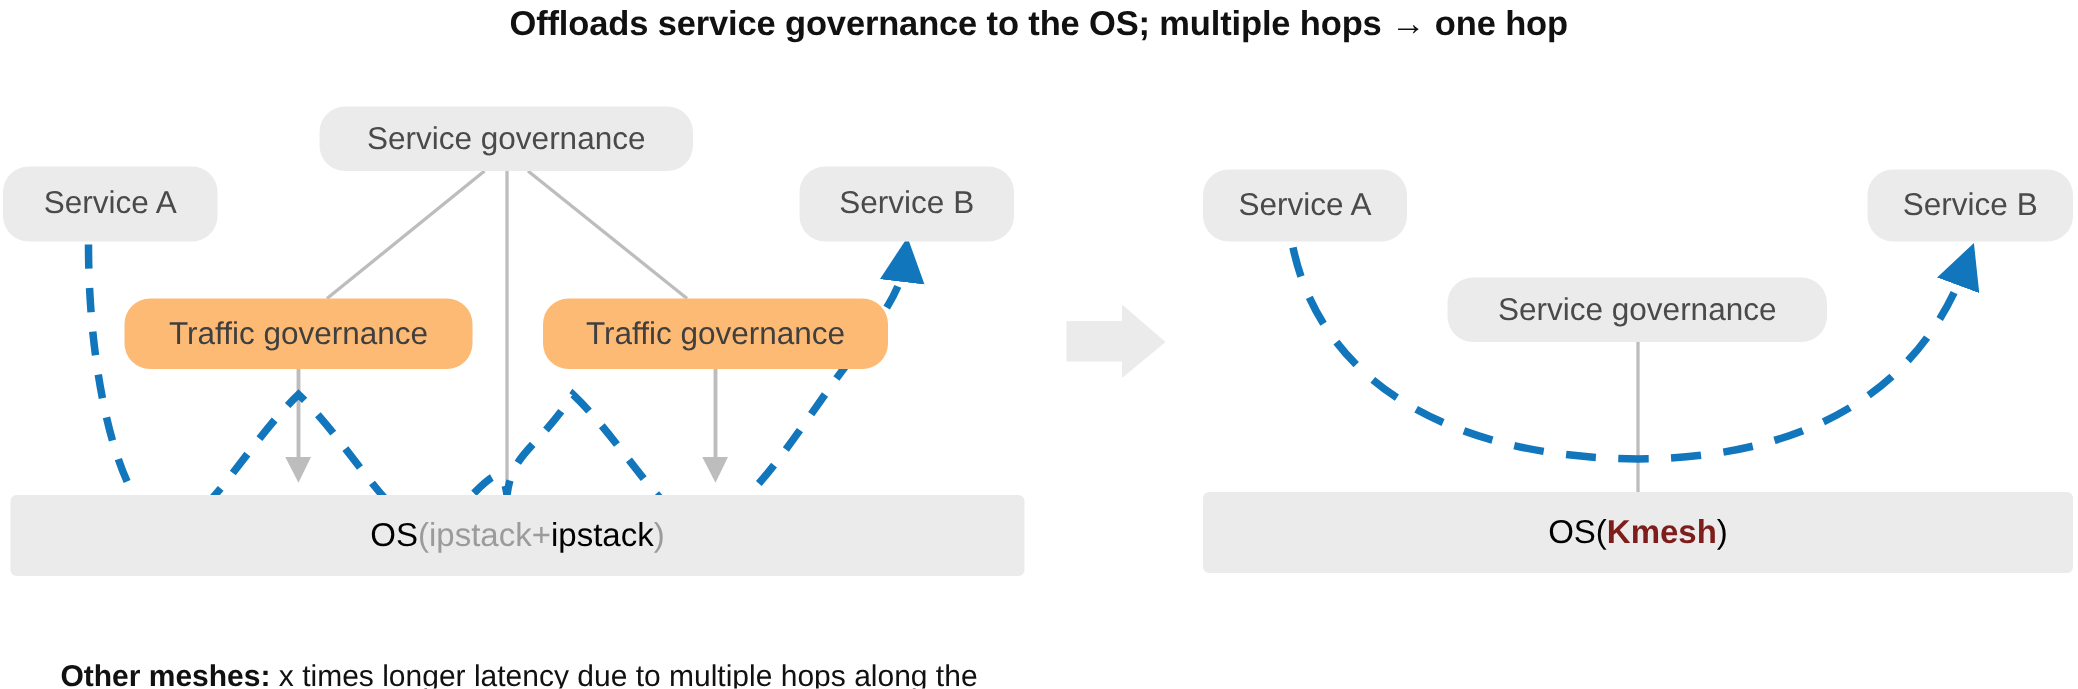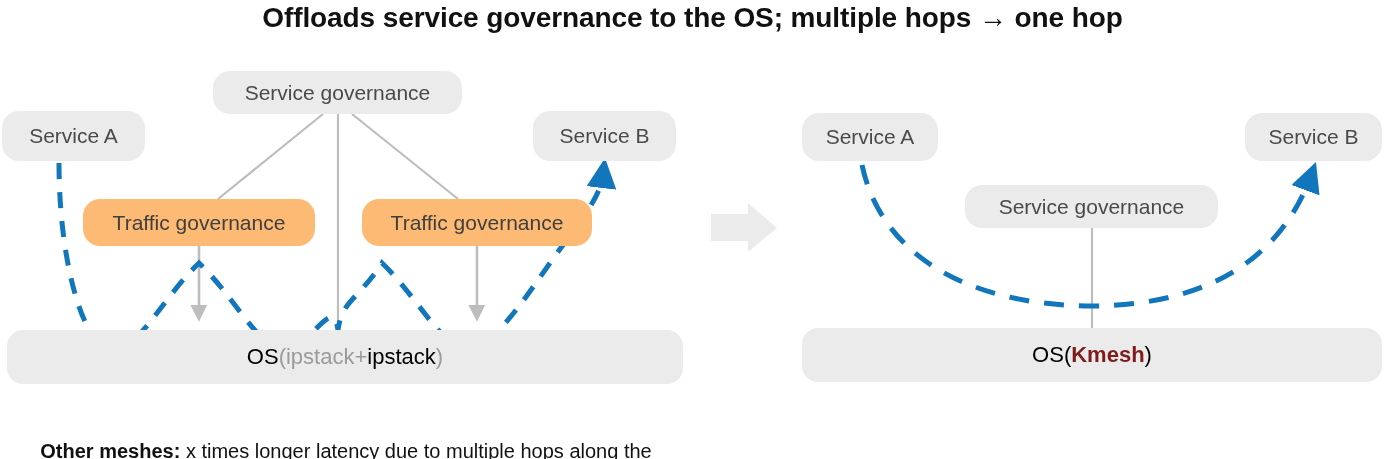--- a/index.html
+++ b/index.html
@@ -6,38 +6,38 @@
   body{
     width:1385px;height:459px;position:relative;overflow:hidden;
     font-family:"Liberation Sans","DejaVu Sans",sans-serif;
     -webkit-font-smoothing:antialiased;
   }
   #stage{position:absolute;left:0;top:0;width:1385px;height:459px;}
 
   
   .title{
     position:absolute;left:0;top:2px;width:1385px;
-    text-align:center;font-size:28px;font-weight:bold;color:#111111;
+    text-align:center;font-size:23px;font-weight:bold;color:#111111;
     letter-spacing:-0.1px;white-space:nowrap;
   }
 
   
   .node{
     position:absolute;box-sizing:border-box;
     border-radius:17px;
     display:flex;align-items:center;justify-content:center;
     font-size:21px;color:#4a4a4a;white-space:nowrap;
     background:#ebebeb;
   }
   .node.blue{background:#fdba74;color:#3f3f3f;}
 
   
   .osbar{
     position:absolute;box-sizing:border-box;background:#ebebeb;
-    border-radius:16px;display:flex;align-items:center;justify-content:center;
+    border-radius:4px;display:flex;align-items:center;justify-content:center;
     font-size:22px;color:#000000;white-space:nowrap;
   }
   .os-dim{color:#9b9b9b;}
   .os-strong{color:#000000;}
   .os-kmesh{color:#7f1d1d;font-weight:bold;}
 
   
   .caption{
     position:absolute;text-align:center;font-size:20px;color:#111111;
     line-height:1.32;

